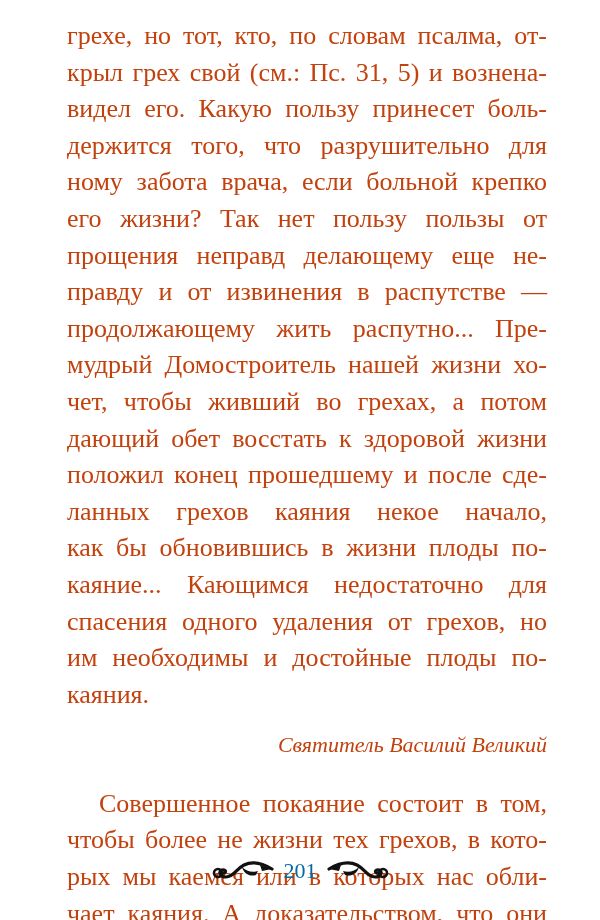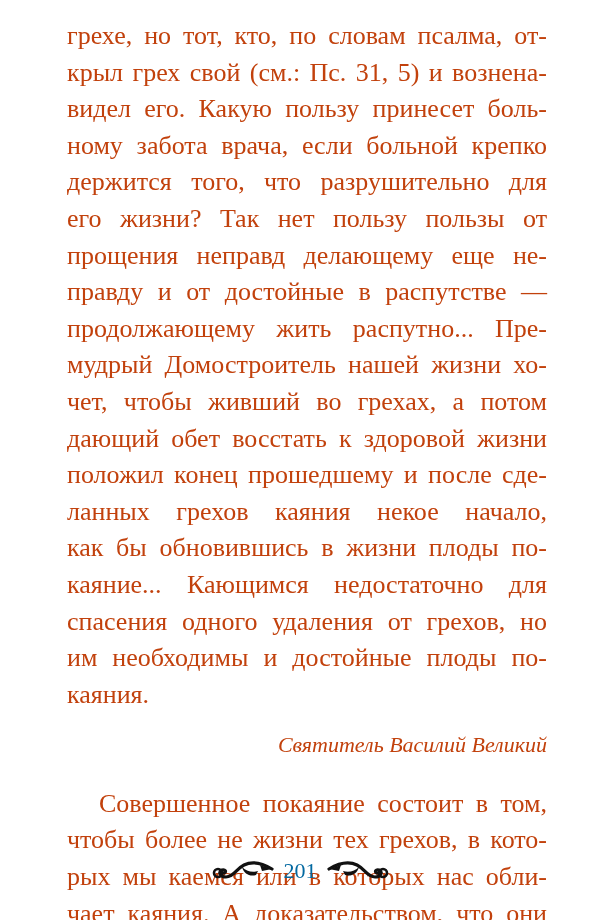--- a/index.html
+++ b/index.html
@@ -39,25 +39,25 @@
   .orn { width: 62px; height: 24px; }
 </style>
 </head>
 <body>
 
 <div class="page">
   <div>
     <span class="line">грехе, но тот, кто, по словам псалма, от-</span>
     <span class="line">крыл грех свой (см.: Пс. 31, 5) и вознена-</span>
     <span class="line">видел его. Какую пользу принесет боль-</span>
+    <span class="line">держится того, что разрушительно для</span>
     <span class="line">ному забота врача, если больной крепко</span>
-    <span class="line">держится того, что разрушительно для</span>
     <span class="line">его жизни? Так нет пользу пользы от</span>
     <span class="line">прощения неправд делающему еще не-</span>
-    <span class="line">правду и от достойные в распутстве —</span>
+    <span class="line">правду и от извинения в распутстве —</span>
     <span class="line">продолжающему жить распутно... Пре-</span>
     <span class="line">мудрый Домостроитель нашей жизни хо-</span>
     <span class="line">чет, чтобы живший во грехах, а потом</span>
     <span class="line">дающий обет восстать к здоровой жизни</span>
     <span class="line">положил конец прошедшему и после сде-</span>
     <span class="line">ланных грехов каяния некое начало,</span>
     <span class="line">как бы обновившись в жизни плоды по-</span>
     <span class="line">каяние... Кающимся недостаточно для</span>
     <span class="line">спасения одного удаления от грехов, но</span>
     <span class="line">им необходимы и достойные плоды по-</span>

